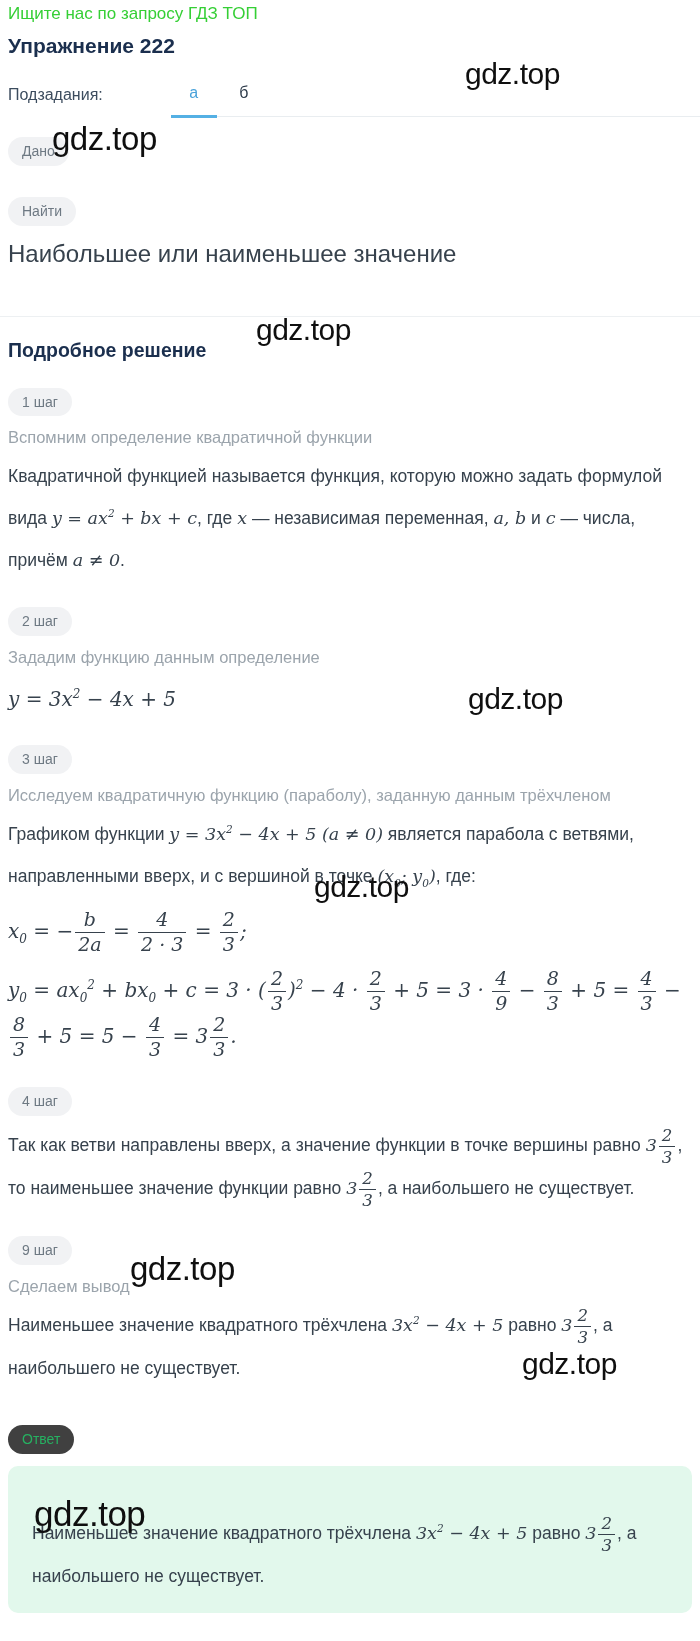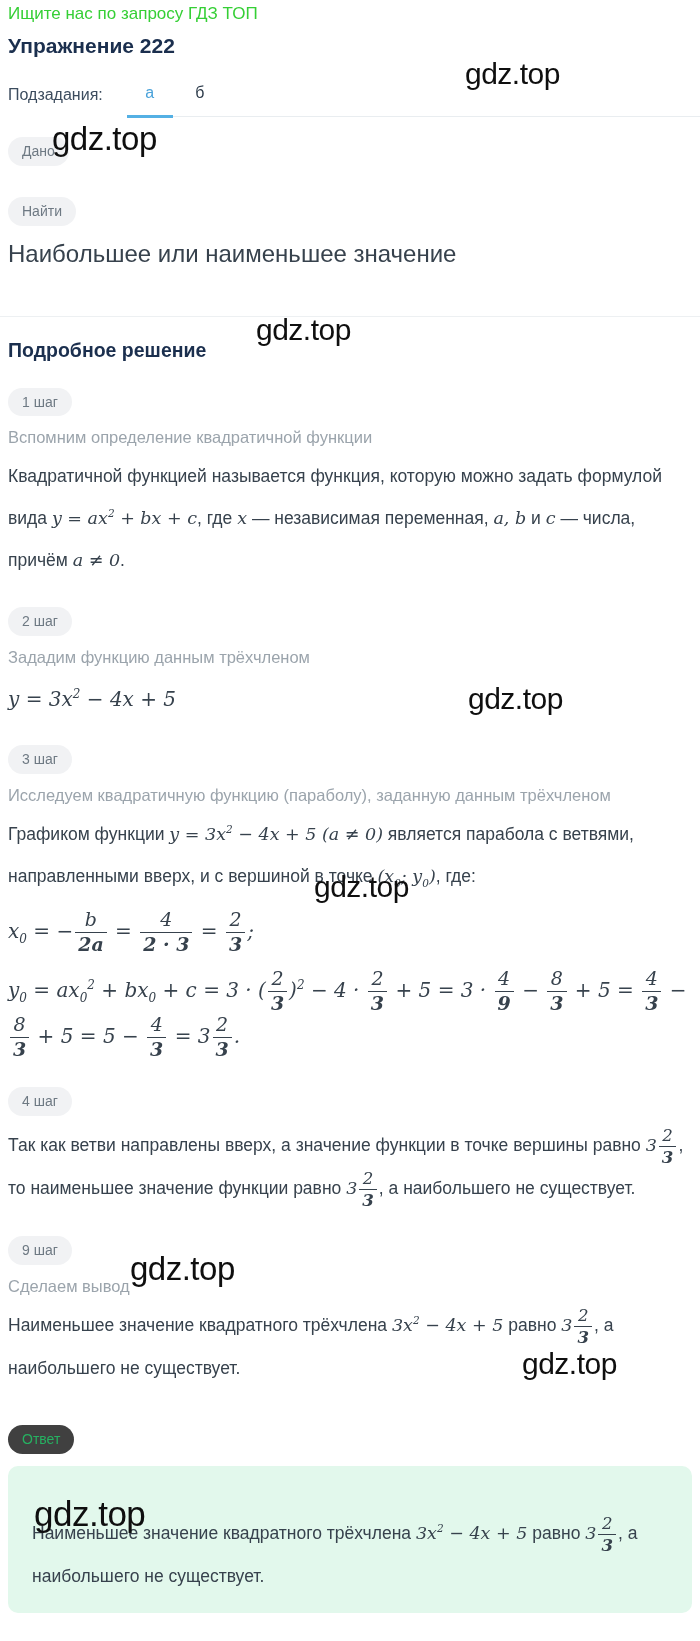--- a/index.html
+++ b/index.html
@@ -6,21 +6,21 @@
   html, body { margin:0; padding:0; background:#fff; }
   .page {
     position:relative; width:700px; min-height:1641px; overflow:hidden;
     font-family:"Liberation Sans", sans-serif; color:#37424d; background:#fff;
   }
   .inner { padding:0 8px; }
 
   .promo { padding-top:4px; font-size:17px; color:#35cf35; }
   .title { margin:10px 0 0; font-size:21px; font-weight:bold; color:#1b2f4e; }
 
-  .subtasks { display:flex; align-items:flex-start; margin-top:26px; }
+  .subtasks { display:flex; align-items:flex-start; margin-top:26px;gap:44px; }
   .subtasks-label { font-size:16px; color:#3c4c5e; padding-top:2px; white-space:nowrap; }
   .tabs { position:relative; flex:1; display:flex; gap:4px; margin-left:24px; padding-bottom:15px; }
   .tabs::after { content:""; position:absolute; left:0; right:-8px; bottom:0; height:1px; background:#e9edf0; }
   .tab { width:46px; text-align:center; font-size:16px; color:#2f3d4c; cursor:pointer; }
   .tab.active { color:#49a2da; }
   .tab-underline { position:absolute; left:0; bottom:-1px; width:46px; height:3px; background:#54b0e4; z-index:1; }
 
   .badge {
     display:inline-block; background:#f1f2f4; color:#6e7983;
     font-size:14px; padding:6px 14px; border-radius:16px; line-height:1.2;
@@ -35,21 +35,21 @@
   .solution-title { margin:22px 0 0; font-size:19.5px; font-weight:bold; color:#1b2f4e; }
 
   .step { margin-top:26px; }
   .subtitle { margin:12px 0 0; font-size:16.5px; color:#9ba4ac; }
 
   .math { font-family:"DejaVu Serif", serif; font-style:italic; }
   .math sup { font-size:60%; }
   .math sub { font-size:60%; }
   .frac { display:inline-block; vertical-align:middle; text-align:center; line-height:1.15; font-size:0.95em; margin:0 2px; }
   .frac .num { display:block; padding:0 3px 1px; border-bottom:1.4px solid currentColor; }
-  .frac .den { display:block; padding:1px 3px 0;font-weight:bold; }
+  .frac .den { display:block; padding:1px 3px 0; }
 
   .formula { font-size:20px; line-height:2.0; margin:12px 0 0; }
 
   .answer-wrap { margin-top:36px; }
   .answer-box {
     position:relative; margin-top:12px; background:#e2f8ec; border-radius:10px;
     padding:46px 24px 16px; font-size:17.5px; line-height:2.4;
   }
 
   .watermark {
@@ -98,21 +98,21 @@
     <h2 class="solution-title">Подробное решение</h2>
 
     <section class="step">
       <span class="badge">1 шаг</span>
       <p class="subtitle">Вспомним определение квадратичной функции</p>
       <p class="rich-par">Квадратичной функцией называется функция, которую можно задать формулой вида <span class="math">y = ax<sup>2</sup> + bx + c</span>, где <span class="math">x</span> — независимая переменная, <span class="math">a, b</span> и <span class="math">c</span> — числа, причём <span class="math">a ≠ 0</span>.</p>
     </section>
 
     <section class="step">
       <span class="badge">2 шаг</span>
-      <p class="subtitle">Зададим функцию данным трёхчленом</p>
+      <p class="subtitle">Зададим функцию данным определение</p>
       <p class="formula math">y = 3x<sup>2</sup> − 4x + 5</p>
     </section>
 
     <section class="step">
       <span class="badge">3 шаг</span>
       <p class="subtitle">Исследуем квадратичную функцию (параболу), заданную данным трёхчленом</p>
       <p class="rich-par">Графиком функции <span class="math">y = 3x<sup>2</sup> − 4x + 5 (a ≠ 0)</span> является парабола с ветвями, направленными вверх, и с вершиной в точке <span class="math">(x<sub>0</sub>; y<sub>0</sub>)</span>, где:</p>
       <p class="formula math">x<sub>0</sub> = −<span class="frac"><span class="num">b</span><span class="den">2a</span></span> = <span class="frac"><span class="num">4</span><span class="den">2 · 3</span></span> = <span class="frac"><span class="num">2</span><span class="den">3</span></span>;</p>
       <p class="formula math">y<sub>0</sub> = ax<sub>0</sub><sup>2</sup> + bx<sub>0</sub> + c = 3 · (<span class="frac"><span class="num">2</span><span class="den">3</span></span>)<sup>2</sup> − 4 · <span class="frac"><span class="num">2</span><span class="den">3</span></span> + 5 = 3 · <span class="frac"><span class="num">4</span><span class="den">9</span></span> − <span class="frac"><span class="num">8</span><span class="den">3</span></span> + 5 = <span class="frac"><span class="num">4</span><span class="den">3</span></span> − <span class="frac"><span class="num">8</span><span class="den">3</span></span> + 5 = 5 − <span class="frac"><span class="num">4</span><span class="den">3</span></span> = 3<span class="frac"><span class="num">2</span><span class="den">3</span></span>.</p>
     </section>

